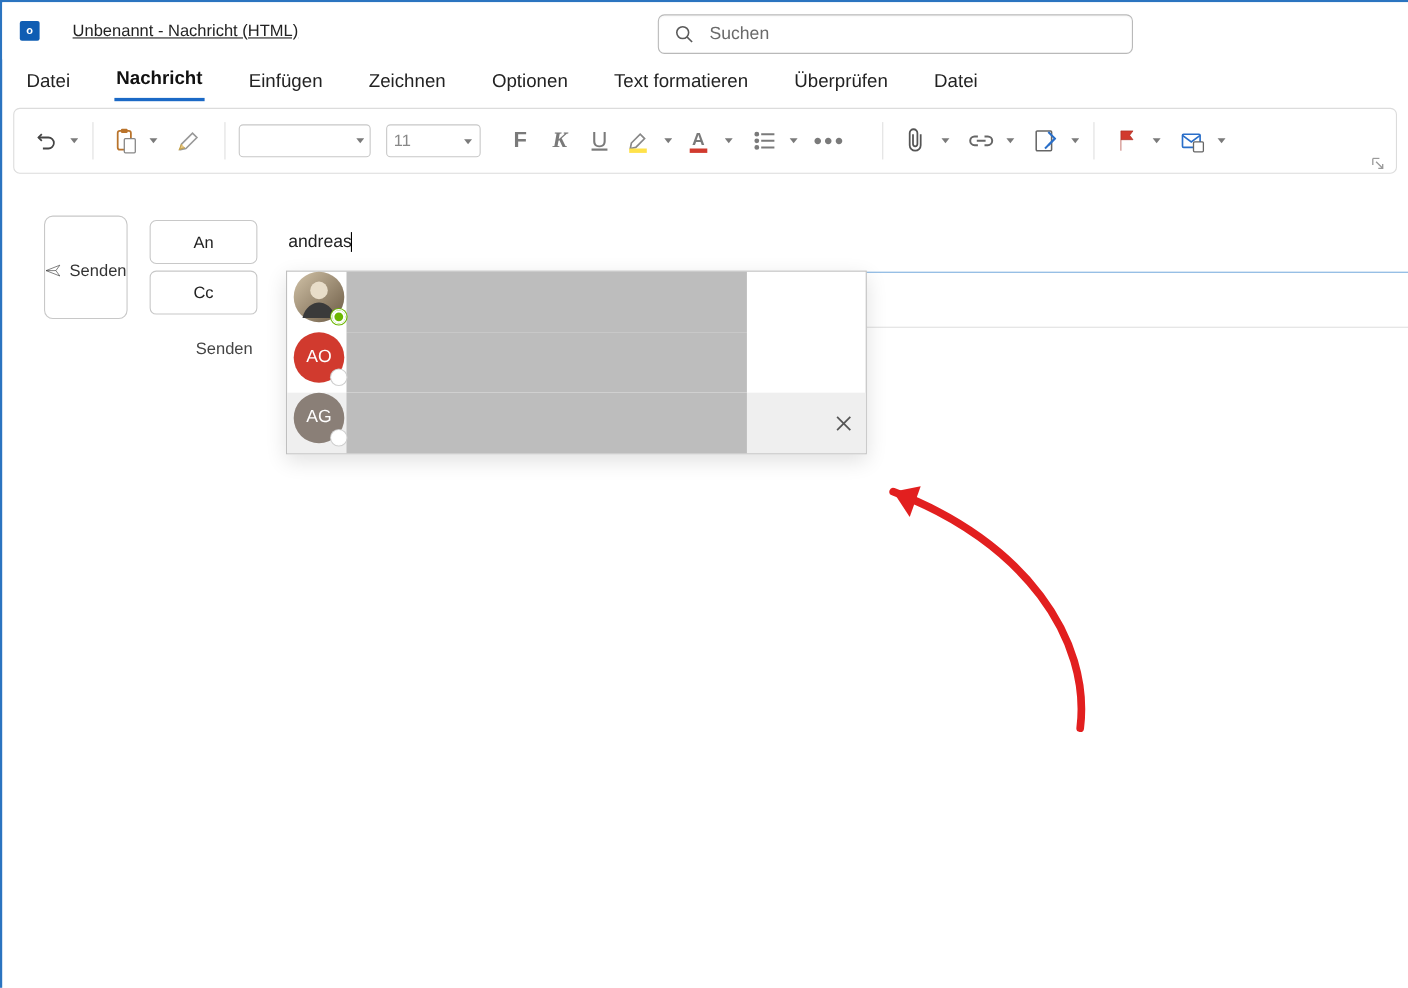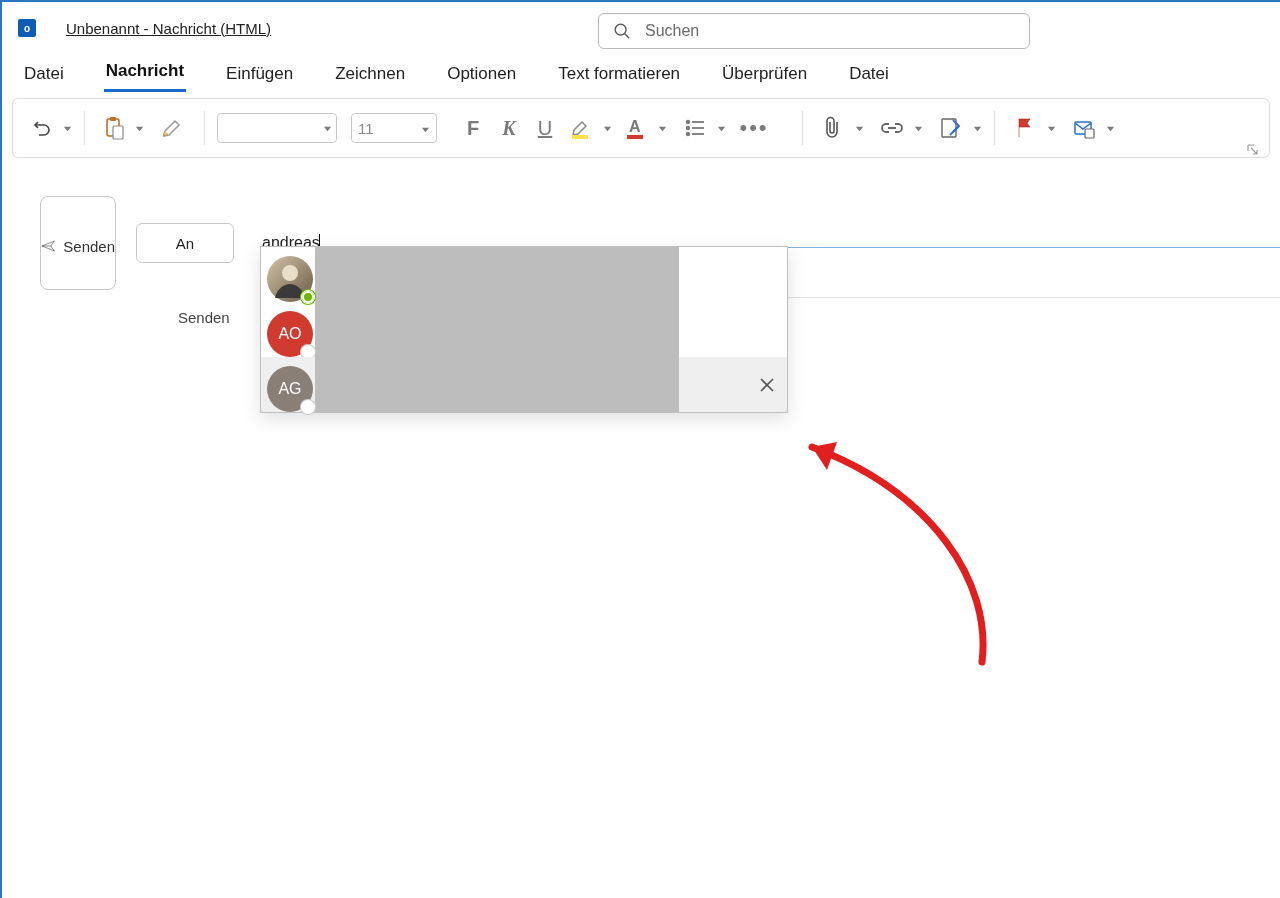--- a/index.html
+++ b/index.html
@@ -37,21 +37,21 @@
   .row { display:flex; align-items:center; }
   .send-btn { width: 76px; height: 94px; border: 1px solid #c8c8c8; border-radius: 8px; display:flex; flex-direction:row; align-items:center; justify-content:center; gap:8px; color:#333; font-size:15px; padding-top:6px;}
   .send-btn svg{ width:32px; height:28px; stroke:#3a3a3a; fill:none; stroke-width:1.3; }
   .field-btn { width: 98px; height: 40px; border: 1px solid #c8c8c8; border-radius: 6px; display:flex; align-items:center; justify-content:center; font-size:15px; color:#222; margin-left:20px;}
   .fields-col{ display:flex; flex-direction:column; gap:6px; }
   .cursor{ display:inline-block; width:1px; height:18px; background:#000; vertical-align:middle; animation: blink 1s steps(1) infinite; margin-left:-1px;}
   @keyframes blink{50%{opacity:0}}
   .subject-label{ font-size:15px; color:#444; margin-left:138px; display:flex; align-items:center; height:42px;}
   
   .ac { position:absolute; left:258px; top:244px; width:528px; background:#fff; border:1px solid #bfbfbf; box-shadow:0 6px 18px rgba(0,0,0,0.12); z-index:30;}
-  .ac-row{ height:55px; display:flex; align-items:flex-end; position:relative; }
+  .ac-row{ height:55px; display:flex; align-items:flex-start; position:relative; }
   .ac-row.sel{ background:#efefef; }
   .ac-av{ width:46px; height:46px; border-radius:50%; margin-left:6px; position:relative; display:flex; align-items:center; justify-content:center; color:#fff; font-size:16px; font-weight:500;}
   .ac-av .pres{ position:absolute; right:-2px; bottom:-2px; width:14px; height:14px; border-radius:50%; background:#fff; border:1px solid #fff; box-shadow:0 0 0 1px #cfcfcf;}
   .ac-av .pres.green{ background:#6bb700; box-shadow: inset 0 0 0 2px #fff, 0 0 0 1px #6bb700;}
   .ac-body{ flex:1; height:100%; background:#bdbdbd; margin-left:2px;}
   .ac-close{ position:absolute; right:12px; top:50%; transform:translateY(-50%); width:16px;height:16px; color:#555;}
   
   .anno{ position:absolute; left:780px; top:430px; width:260px; height:260px; pointer-events:none; z-index:40;}
 </style>
 </head>
@@ -227,20 +227,23 @@
             <path d="M2 14L30 3 22 14 30 25 2 14z"></path>
             <line x1="2" y1="14" x2="22" y2="14"></line>
           </svg>
         <span>Senden</span>
       </div>
       <div class="fields-col">
         <div class="row">
           <div class="field-btn">An</div>
           <span style="margin-left:28px; font-size:16px; color:#222;"><span>andreas</span><span class="cursor"></span></span>
         </div>
+        <div class="row">
+          <div class="field-btn">Cc</div>
+        </div>
       </div>
     </div>
     <div class="subject-label" style="margin-top:6px;">
       <span>Senden</span>
     </div>
   </div>
 </div>
 
 <div style="position:absolute; left:259px; top:245px; right:0; height:1px; background:#7eb0df;"></div>
 <div style="position:absolute; left:259px; top:295px; right:0; height:1px; background:#e0e0e0;"></div>

